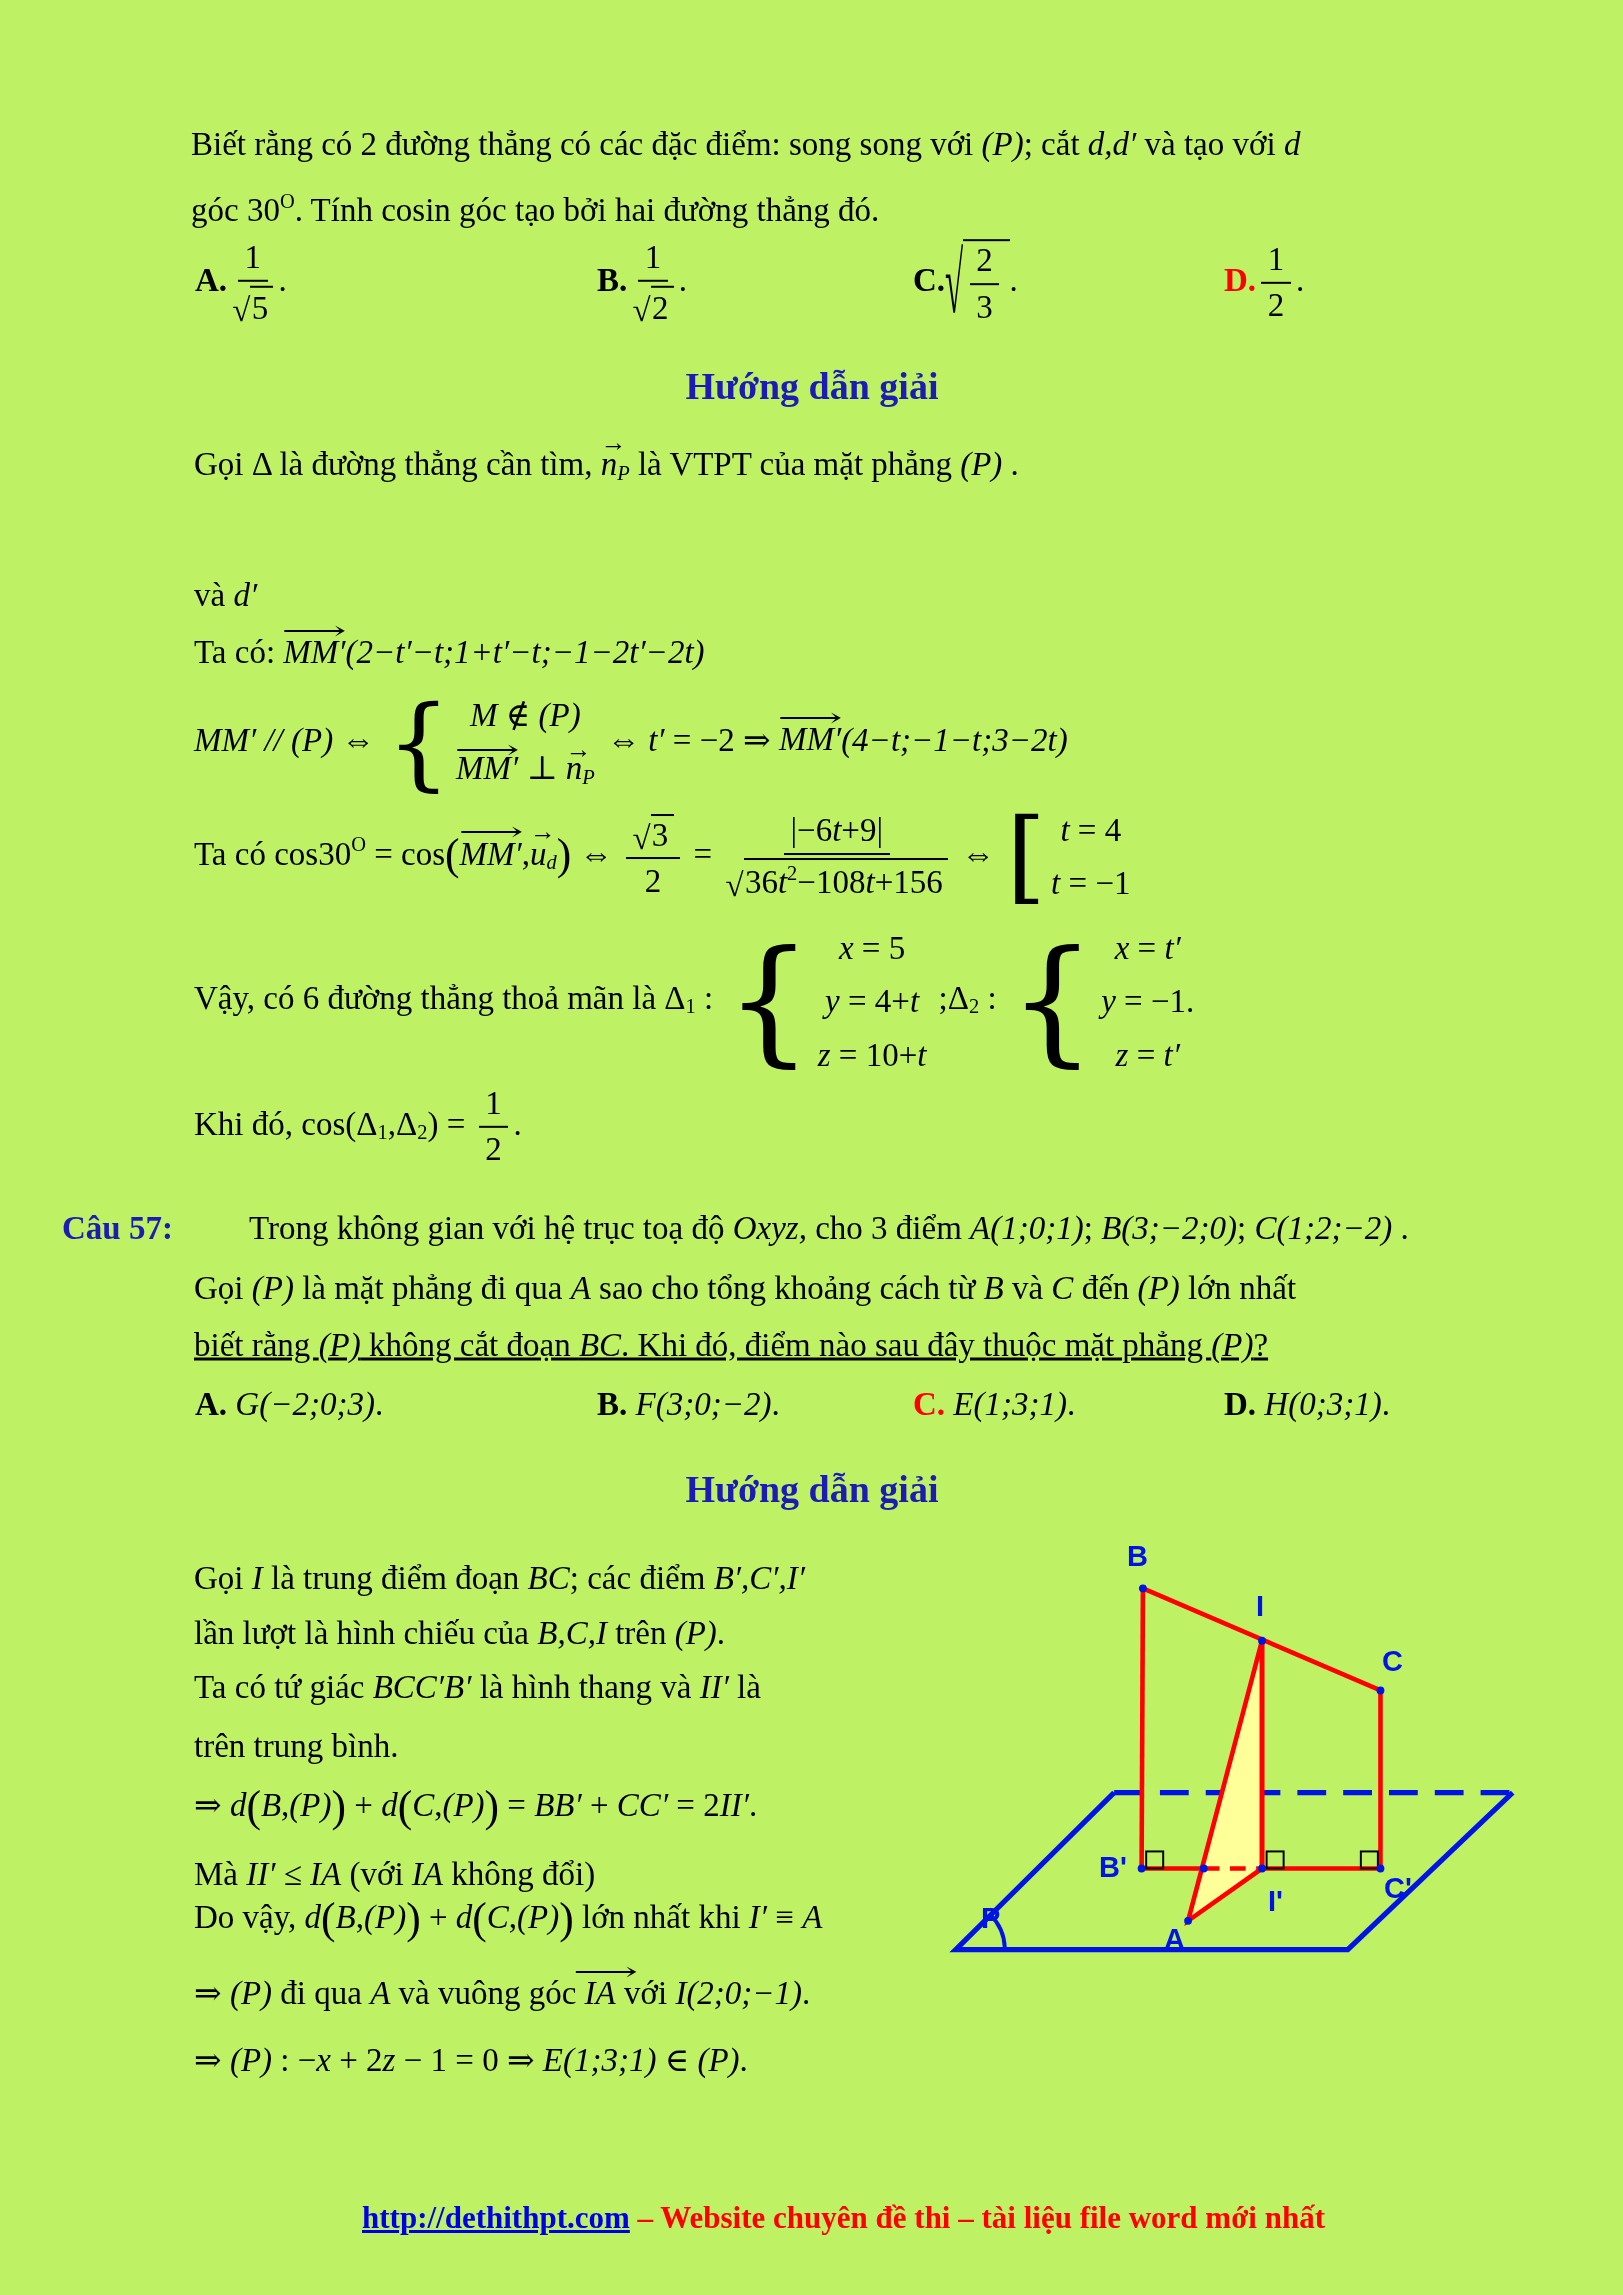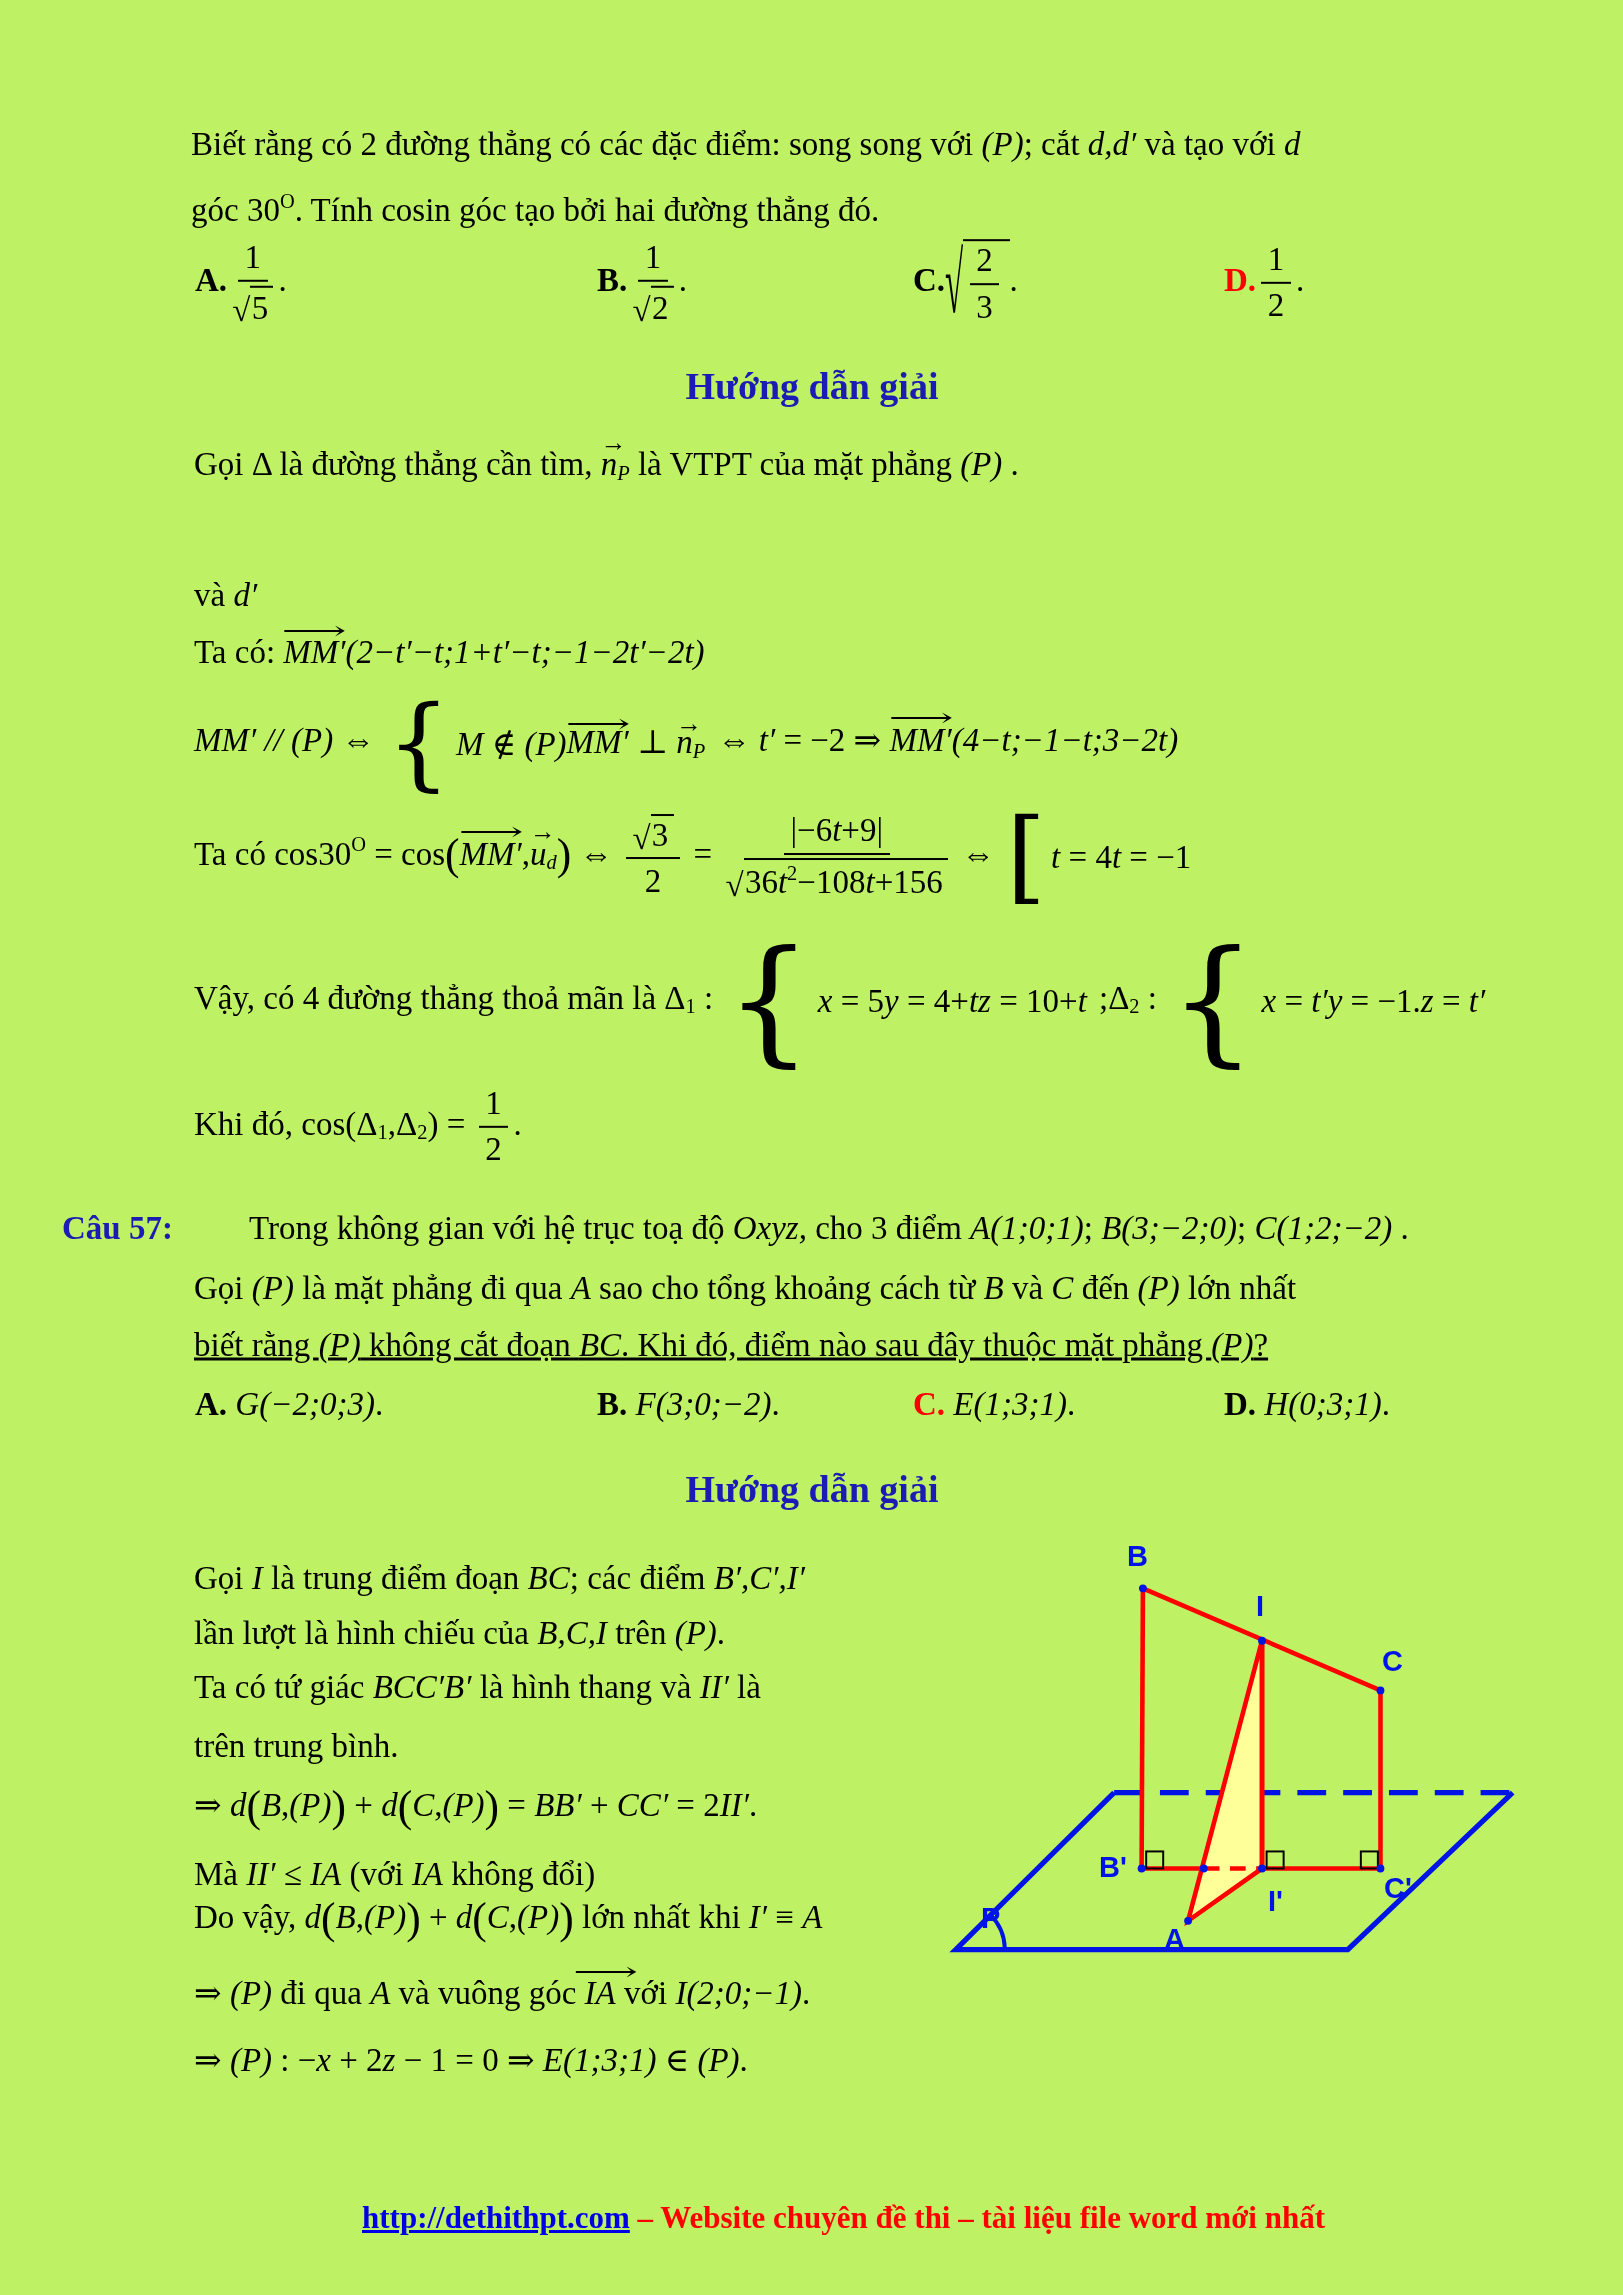--- a/index.html
+++ b/index.html
@@ -26,21 +26,21 @@
   .sg{line-height:1;display:inline-block;}
   .sqrt.tall .sg{transform:scaleY(2.6);transform-origin:60% bottom;}
   .sb{border-top:2.6px solid #000;padding:1.3px 5.2px 0 1.3px;line-height:1.15;display:inline-block;}
   
   .vec{display:inline-block;position:relative;}
   .arr{position:absolute;top:-0.52em;left:0;width:100%;text-align:center;font-size:0.78em;line-height:1;}
   .arr.wide{transform:scaleX(1.75);}
   
   .cases{display:inline-flex;align-items:center;vertical-align:middle;margin:0 3.9px;}
   .delim{font-family:"DejaVu Serif",serif;font-weight:400;line-height:0.85;margin-right:5.2px;}
-  .rows{display:inline-flex;align-items:flex-end;row-gap:17px;}
+  .rows{display:inline-flex;flex-direction:column;align-items:center;row-gap:17px;}
   .row{white-space:nowrap;line-height:1.1;}
   
   .figure{position:absolute;left:942px;top:1534px;width:589px;height:432px;}
   .flabel{position:absolute;color:#0014e6;font-family:"Liberation Sans","DejaVu Sans",sans-serif;
           font-weight:700;font-size:29px;line-height:1;}
   
   .footer{position:absolute;left:0;width:1623px;text-align:center;transform:translateY(-50%);
           font-weight:700;font-size:31px;}
   .footer a{color:#0000e6;text-decoration:underline;}
   .footer .rest{color:#ff0000;}
@@ -105,21 +105,21 @@
             <span class="sg">√</span>
             <span class="sb"><span class="rn rn">36</span><span class="rn it">t</span><span class="rn sup">2</span><span class="rn rn">−108</span><span class="rn it">t</span><span class="rn rn">+156</span></span>
           </span></span>
       </span><span class="rn rn"> ⇔ </span><span class="cases">
         <span class="delim" style="font-size: 101px;">[</span>
         <span class="rows">
           <span class="row"><span class="rn it">t</span><span class="rn rn"> = 4</span></span>
           <span class="row"><span class="rn it">t</span><span class="rn rn"> = −1</span></span>
         </span>
       </span></div>
-  <div class="line" style="left:194px;top:1001px;"><span class="rn rn">Vậy, có 4 đường thẳng thoả mãn là </span><span class="rn rn">Δ</span><span class="rn sub">1</span><span class="rn rn"> : </span><span class="cases">
+  <div class="line" style="left:194px;top:1001px;"><span class="rn rn">Vậy, có 6 đường thẳng thoả mãn là </span><span class="rn rn">Δ</span><span class="rn sub">1</span><span class="rn rn"> : </span><span class="cases">
         <span class="delim" style="font-size: 137px;">{</span>
         <span class="rows">
           <span class="row"><span class="rn it">x</span><span class="rn rn"> = 5</span></span>
           <span class="row"><span class="rn it">y</span><span class="rn rn"> = 4+</span><span class="rn it">t</span></span>
           <span class="row"><span class="rn it">z</span><span class="rn rn"> = 10+</span><span class="rn it">t</span></span>
         </span>
       </span><span class="rn rn"> ;</span><span class="rn rn">Δ</span><span class="rn sub">2</span><span class="rn rn"> : </span><span class="cases">
         <span class="delim" style="font-size: 137px;">{</span>
         <span class="rows">
           <span class="row"><span class="rn it">x</span><span class="rn rn"> = </span><span class="rn it">t′</span></span>

